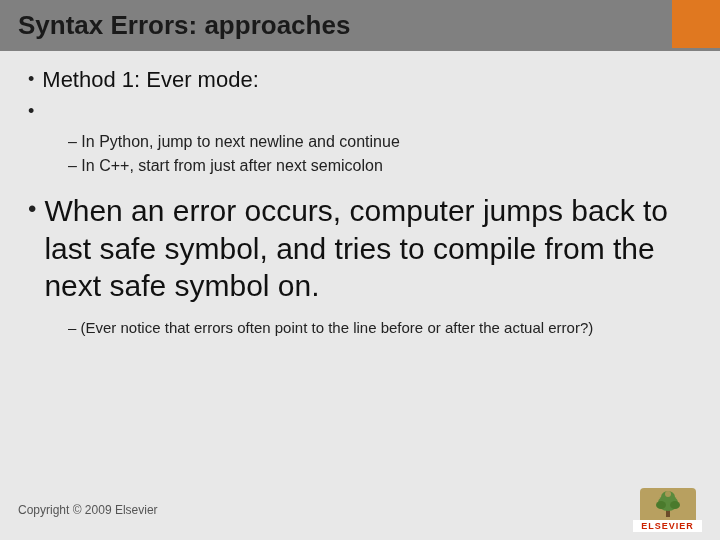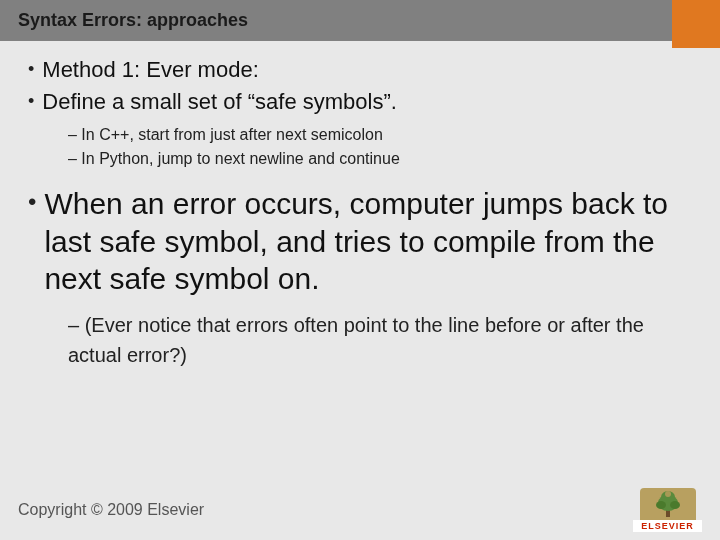--- a/index.html
+++ b/index.html
@@ -27,21 +27,21 @@
 
     .header {
       background: #808080;
       padding: 10px 18px;
       display: flex;
       align-items: center;
       justify-content: space-between;
     }
 
     .header-title {
-      font-size: 18px;
+      font-size: 26px;
       font-weight: bold;
       color: #1a1a1a;
     }
 
     .header-accent {
       width: 48px;
       height: 48px;
       background: #e07820;
       position: absolute;
       top: 0;
@@ -96,38 +96,38 @@
       color: #111;
       line-height: 1.25;
     }
 
     .sub-items-small {
       margin-left: 40px;
       margin-top: 4px;
     }
 
     .sub-item-small {
-      font-size: 20px;
+      font-size: 15px;
       color: #222;
       line-height: 1.5;
     }
 
     .sub-item-small::before {
       content: "– ";
     }
 
     .footer {
       display: flex;
       align-items: center;
       justify-content: space-between;
       padding: 6px 18px 8px 18px;
     }
 
     .footer-copyright {
-      font-size: 16px;
+      font-size: 12px;
       color: #555;
     }
 
     .elsevier-logo {
       display: flex;
       flex-direction: column;
       align-items: center;
     }
 
     .elsevier-tree {
@@ -170,29 +170,28 @@
 
   <div class="content">
 
     <div class="bullet-item">
       <span class="bullet-dot">•</span>
       <span class="bullet-text-large">Method 1: Ever mode:</span>
     </div>
 
     <div class="bullet-item">
       <span class="bullet-dot">•</span>
-      <span class="bullet-text-large">Define a small set of “safe symbols”.</span>
     </div>
 
     <div class="sub-items">
       <div class="sub-item">
+        <span>In Python, jump to next newline and continue</span>
+      </div>
+      <div class="sub-item">
         <span>In C++, start from just after next semicolon</span>
-      </div>
-      <div class="sub-item">
-        <span>In Python, jump to next newline and continue</span>
       </div>
     </div>
 
     <div class="bullet-item bullet-section-large">
       <span class="bullet-dot" style="font-size:24px; margin-top:3px;">•</span>
       <span class="bullet-text-xlarge">When an error occurs, computer jumps back to last safe symbol, and tries to compile from the next safe symbol on.</span>
     </div>
 
     <div class="sub-items-small">
       <div class="sub-item-small">

